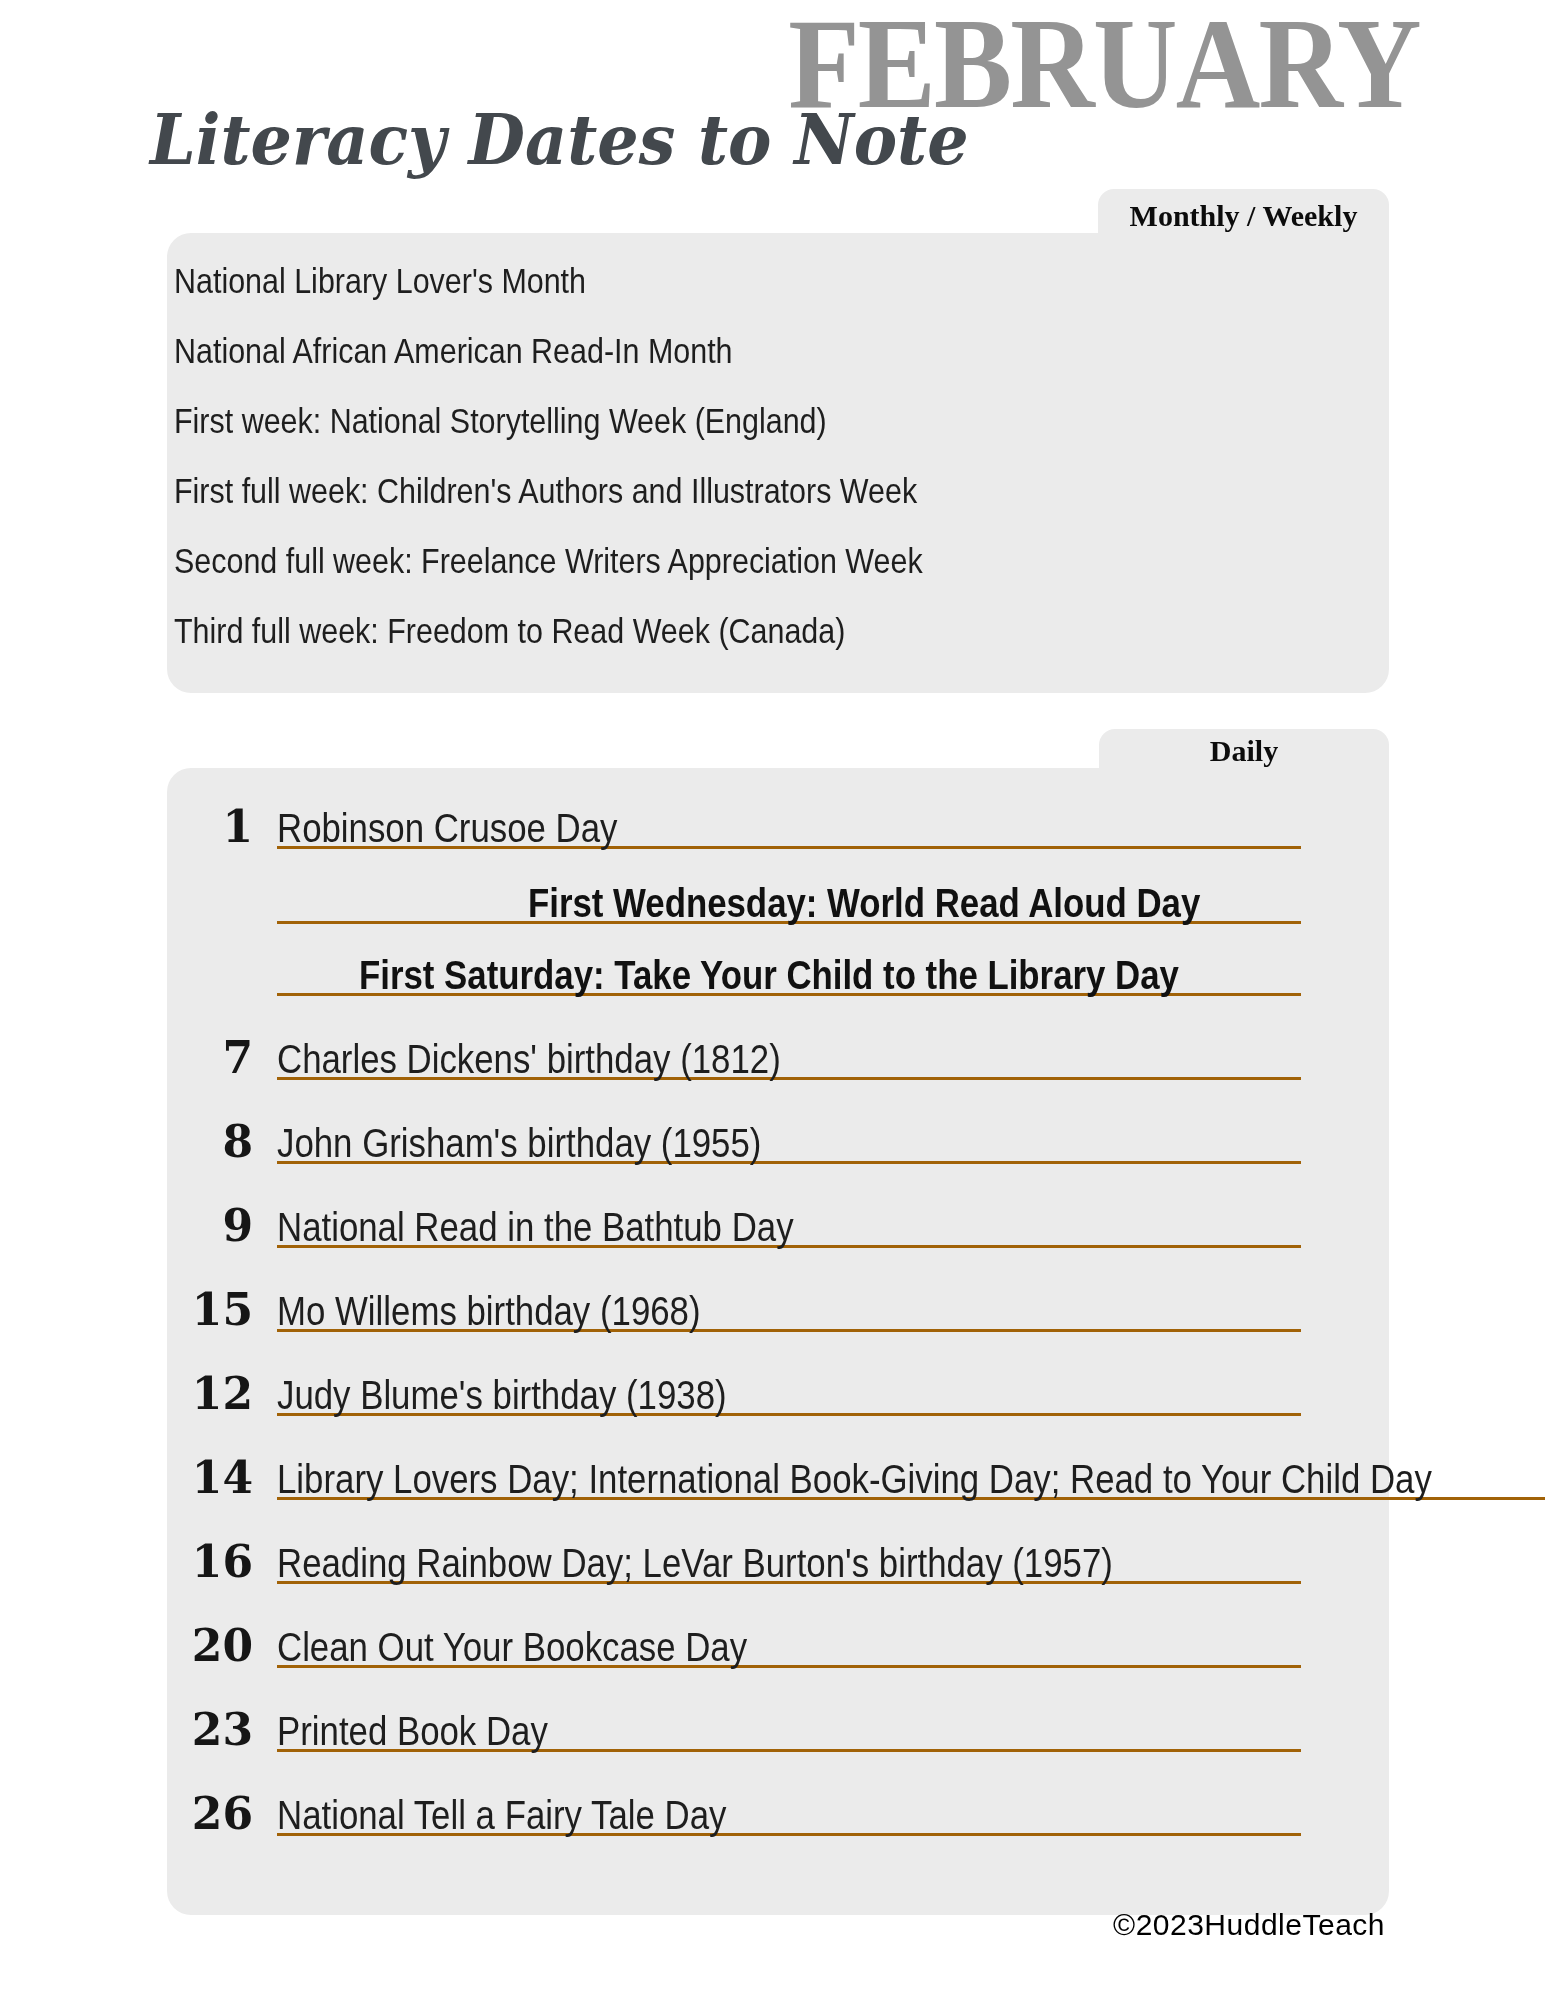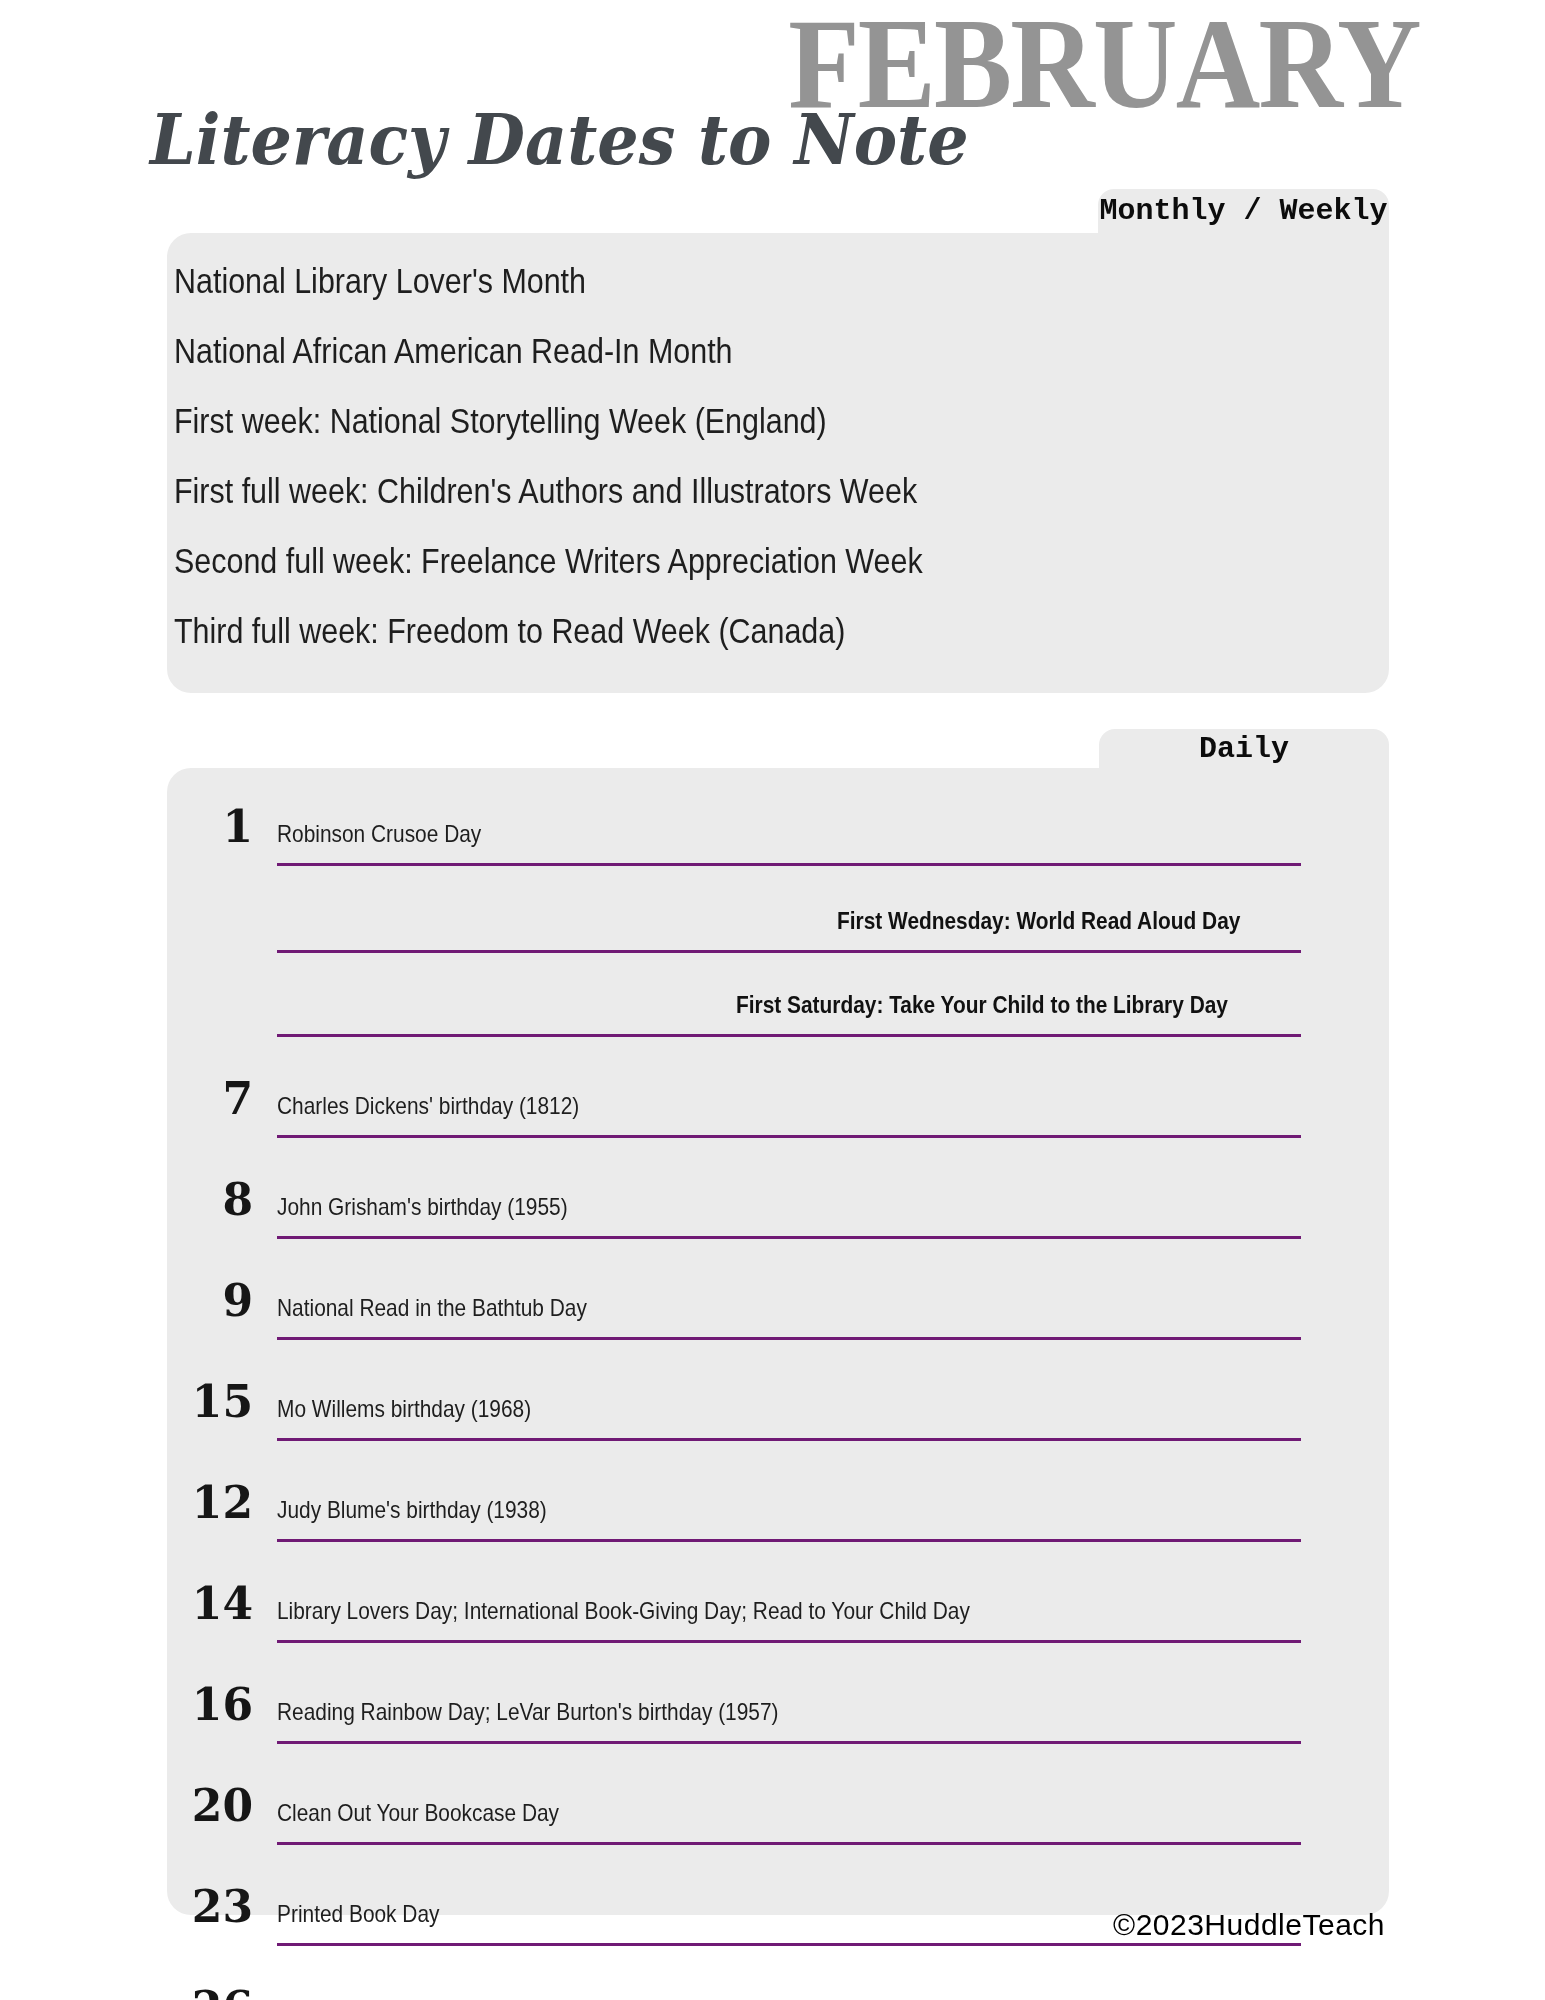--- a/index.html
+++ b/index.html
@@ -16,22 +16,22 @@
   }
   .script-title {
     position:absolute; left:150px; top:100px;
     font-family:"DejaVu Serif", serif; font-style:italic; font-weight:bold;
     font-size:70px; line-height:1.15; color:#43484d; white-space:nowrap;
     transform:scaleX(0.93); transform-origin:0 50%;
   }
   
   .tab {
     position:absolute; background:#ebebeb; border-radius:16px 16px 0 0;
-    display:flex; align-items:center; justify-content:center;
-    font-family:Liberation Mono, monospace; font-weight:bold;
+    display:flex; align-items:flex-end; justify-content:center;
+    font-family:Liberation Serif, serif; font-weight:bold;
     color:#0c0c0c; font-size:30px;
   }
   .tab-monthly { left:1098px; top:189px; width:291px; height:44px; }
   .tab-daily   { left:1099px; top:729px; width:290px; height:39px; }
   
   .graybox { position:absolute; background:#ebebeb; border-radius:24px; }
   .box-monthly { left:167px; top:233px; width:1222px; height:460px;
                  padding:13px 0 0 7px; box-sizing:border-box; border-top-right-radius:0; }
   .box-daily   { left:167px; top:768px; width:1222px; height:1147px;
                  padding:42px 0 0 0; box-sizing:border-box; border-top-right-radius:0; }
@@ -43,22 +43,22 @@
   .drow { display:flex; align-items:baseline; margin:0 0 45px 0; }
   .drow.tight1 { margin-bottom:38px; }
   .drow.tight2 { margin-bottom:35px; }
   .dnum {
     width:86px; text-align:right; flex:0 0 86px;
     font-family:"DejaVu Serif", serif; font-weight:bold;
     font-size:44px; line-height:33px; color:#161616;
   }
   .devent {
     flex:1 1 auto; margin-left:24px; margin-right:88px;
-    font-size:24px; line-height:33px; color:#1e1e1e;
-    border-bottom:3px solid #701a75; padding-bottom:13px;
+    font-size:40px; line-height:33px; color:#1e1e1e;
+    border-bottom:3px solid #a16207; padding-bottom:1px;
   }
   .devent.bold { font-weight:bold; color:#111111;text-align:right; }
   
   .footer {
     position:absolute; top:1908px; right:160px;
     font-size:30px; color:#000000; letter-spacing:0.5px;
   }
 </style>
 </head>
 <body>

